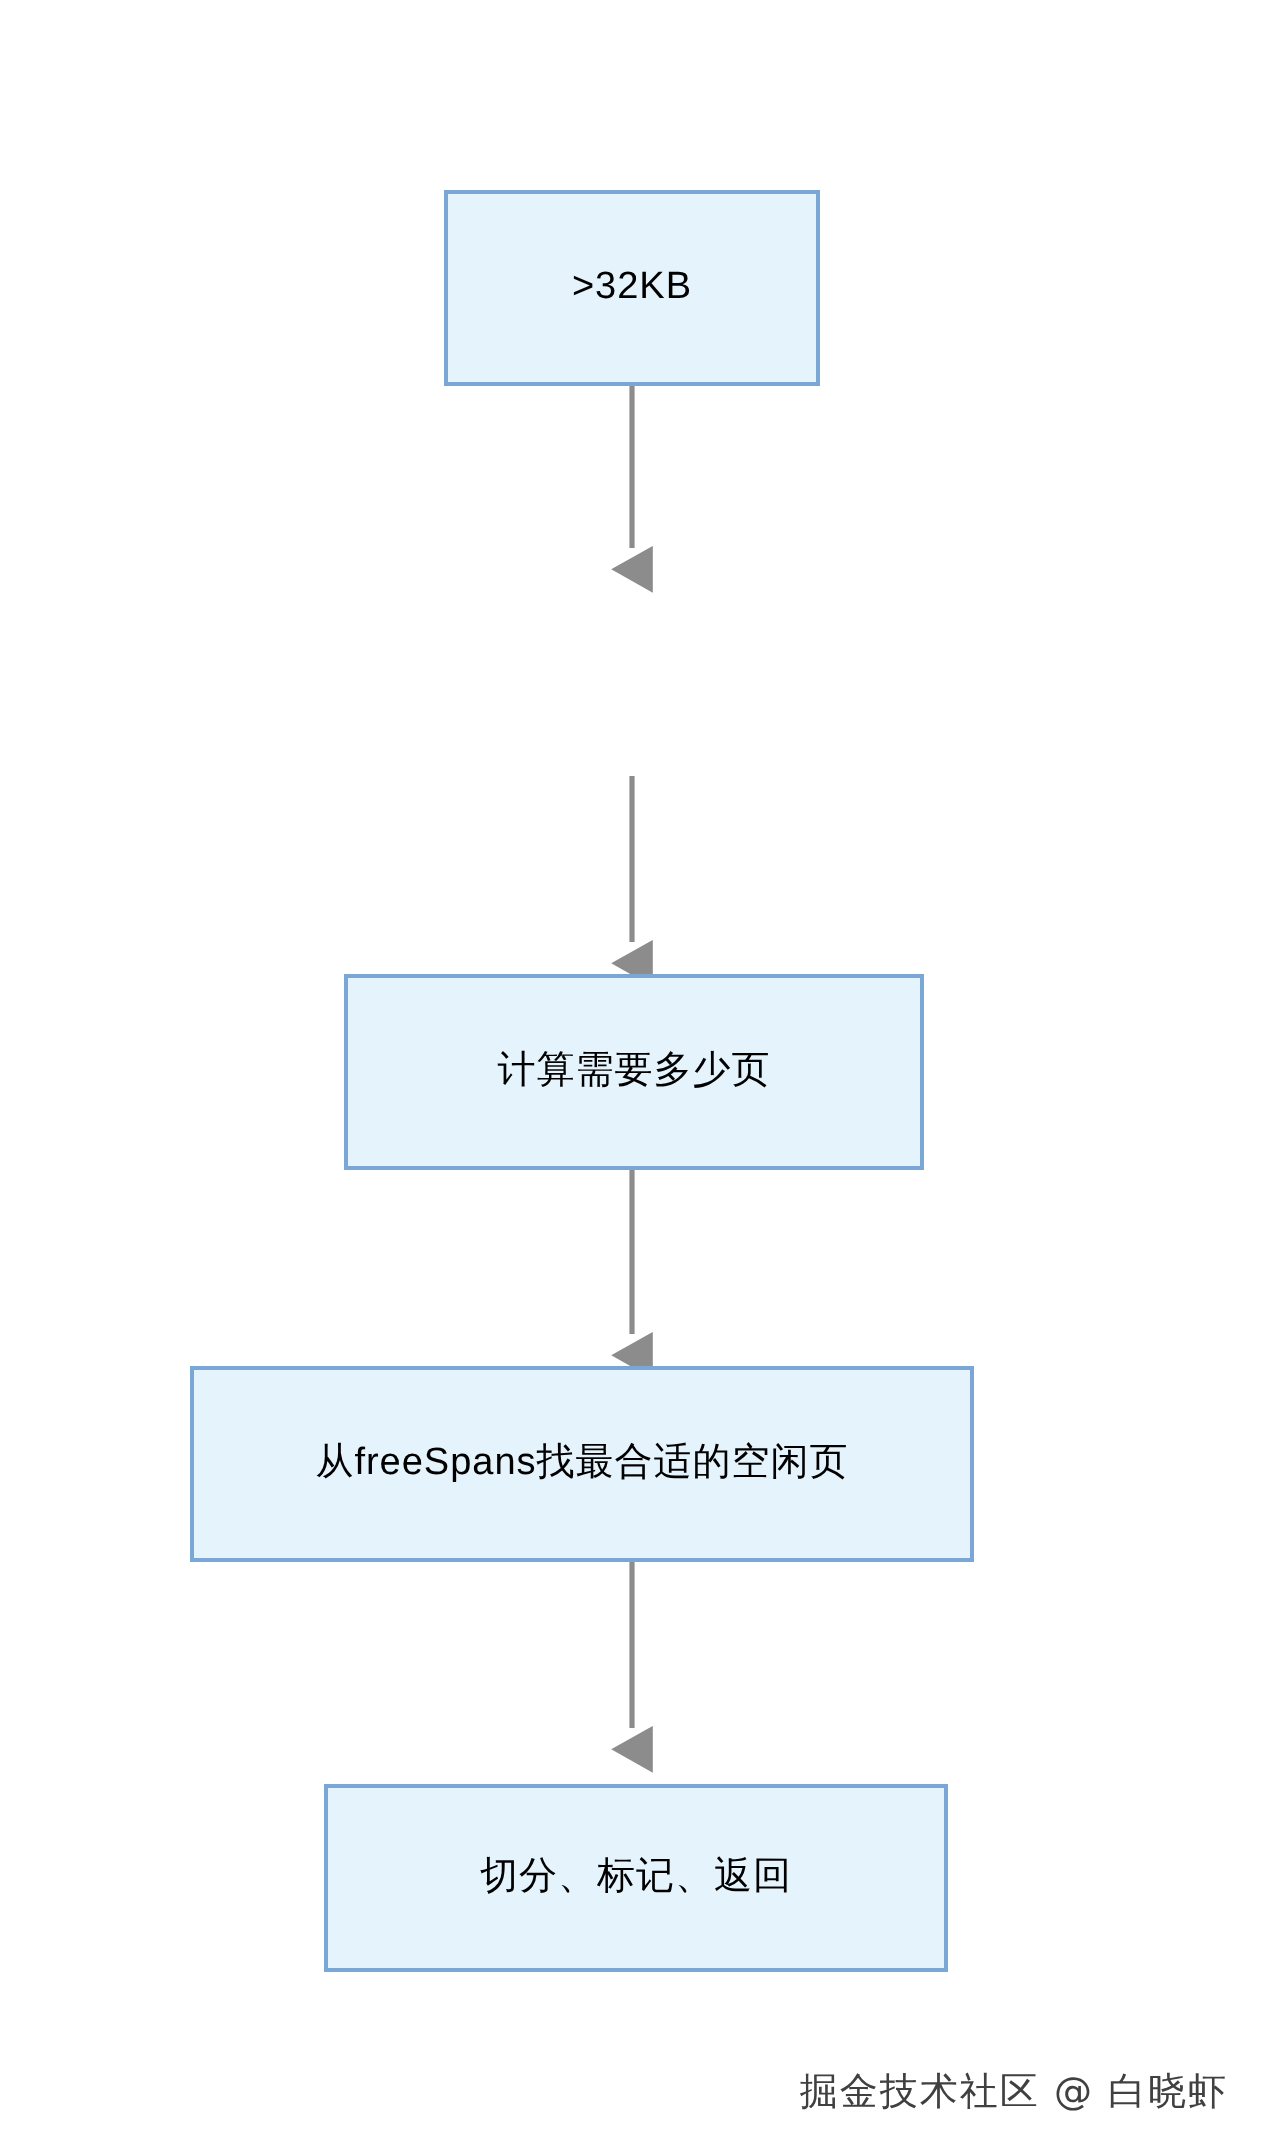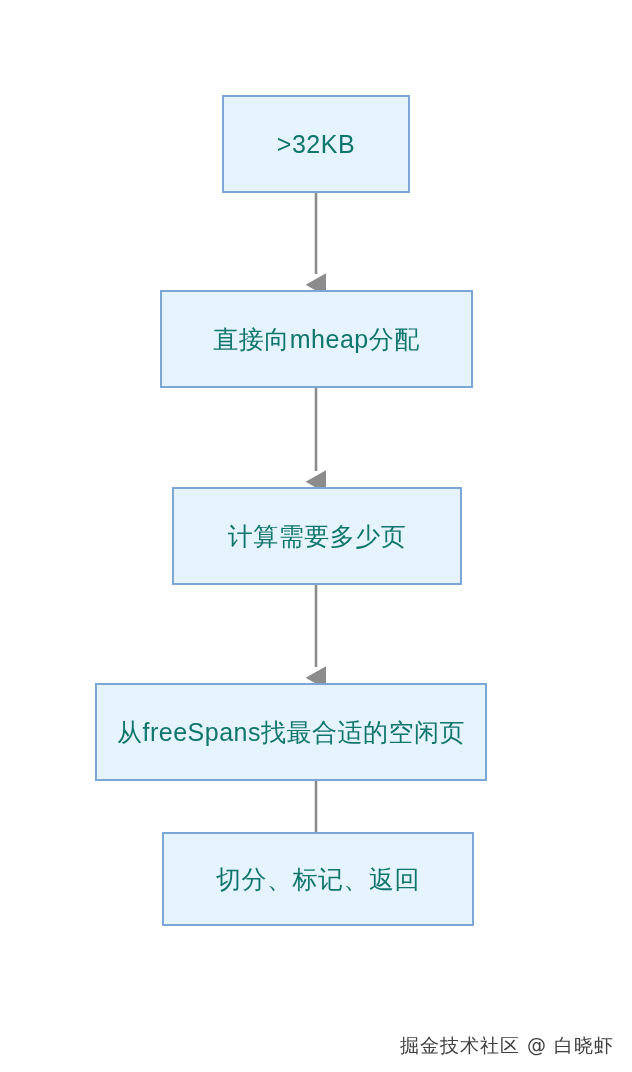--- a/index.html
+++ b/index.html
@@ -26,35 +26,35 @@
   }
   .node {
     position: absolute;
     box-sizing: border-box;
     background: #e4f3fc;
     border: 2px solid #7ba7d7;
     display: flex;
     align-items: center;
     justify-content: center;
     text-align: center;
-    color: #0f766e;
-    font-size: 25px;
+    color: #000000;
+    font-size: 19px;
     line-height: 1.2;
     letter-spacing: 0.5px;
     font-weight: 400;
     white-space: nowrap;
   }
   .node-label {
     display: block;
   }
   #node-1 { left: 222px; top: 95px;  width: 188px; height: 98px; }
   #node-2 { left: 160px; top: 290px; width: 313px; height: 98px; }
   #node-3 { left: 172px; top: 487px; width: 290px; height: 98px; }
   #node-4 { left: 95px;  top: 683px; width: 392px; height: 98px; }
-  #node-5 { left: 162px; top: 832px; width: 312px; height: 94px; }
+  #node-5 { left: 162px; top: 892px; width: 312px; height: 94px; font-family: Liberation Mono, monospace; }
 
   .watermark {
     position: absolute;
     right: 18px;
     top: 1033px;
     font-size: 19px;
     color: #404040;
     letter-spacing: 1px;
     white-space: nowrap;
     font-family: "DejaVu Sans", "Liberation Sans", sans-serif;
@@ -83,23 +83,20 @@
     </g>
     <g>
       <line x1="316" y1="781" x2="316" y2="864" stroke="#8c8c8c" stroke-width="2.6" marker-end="url(#arrowhead)"></line>
     </g>
   </svg>
 
   <div class="node" id="node-1">
     <span class="node-label">&gt;32KB</span>
   </div>
 
-  <div class="node" id="node-2">
-    <span class="node-label">直接向mheap分配</span>
-  </div>
 
   <div class="node" id="node-3">
     <span class="node-label">计算需要多少页</span>
   </div>
 
   <div class="node" id="node-4">
     <span class="node-label">从freeSpans找最合适的空闲页</span>
   </div>
 
   <div class="node" id="node-5">

